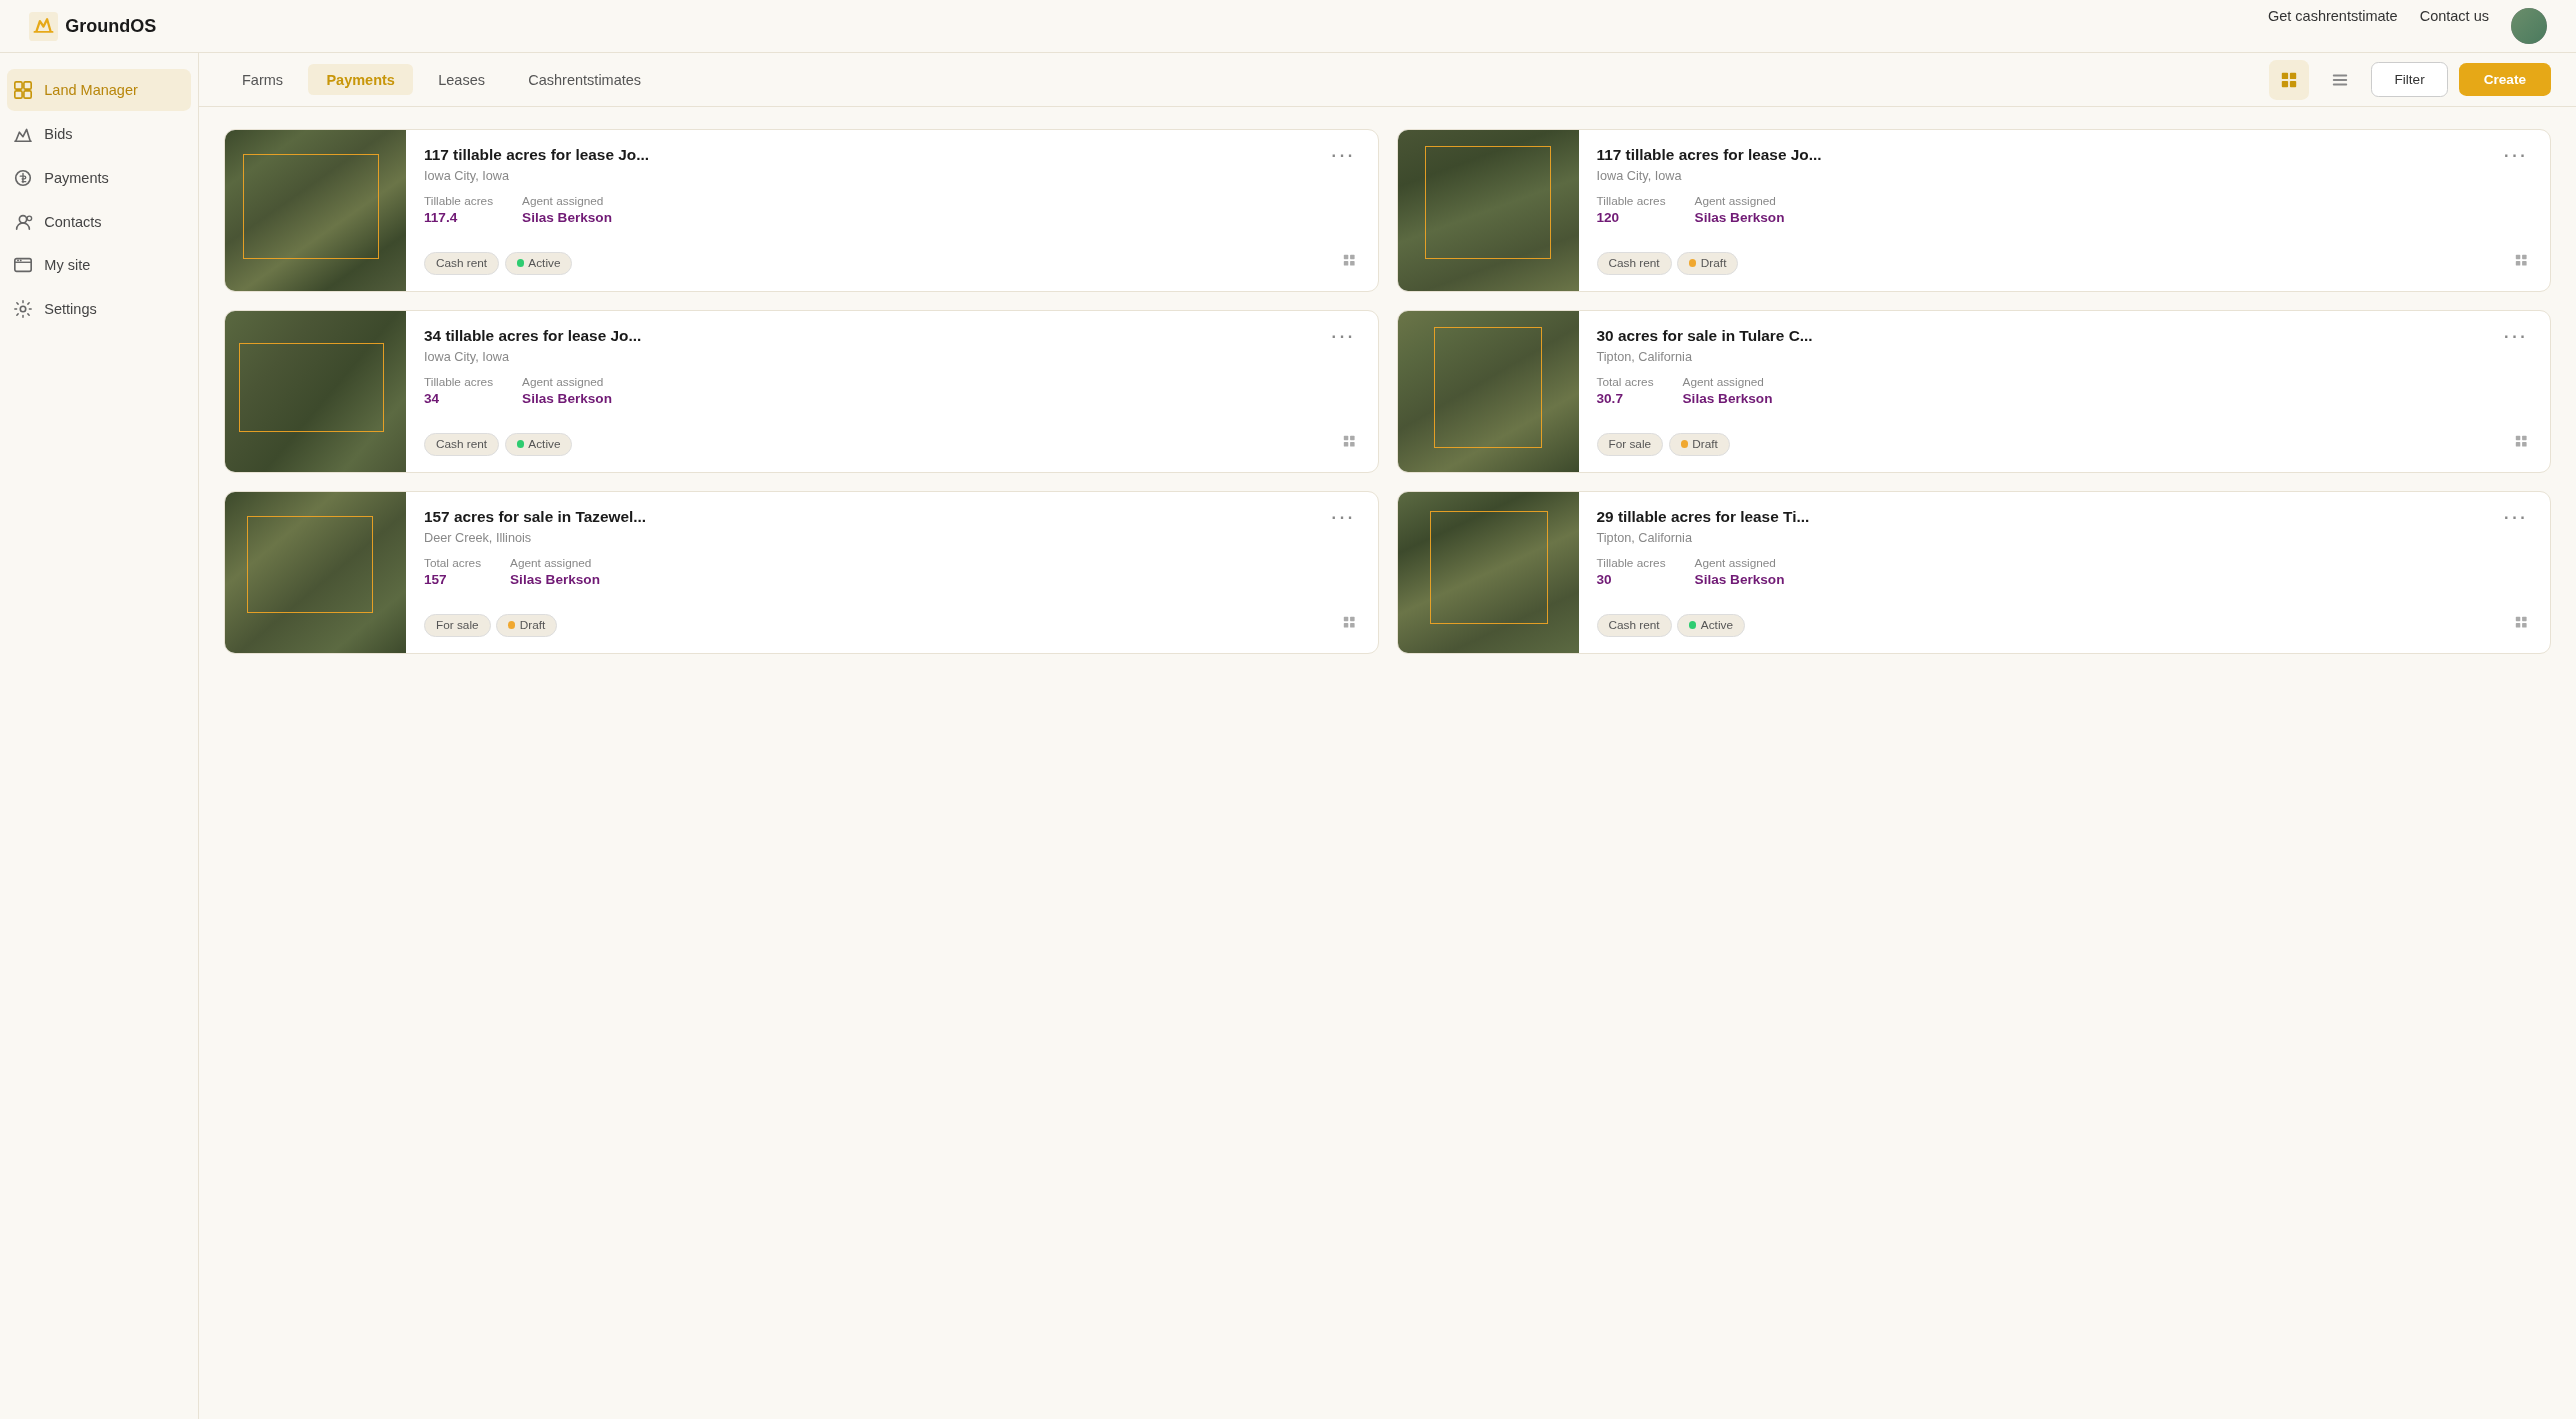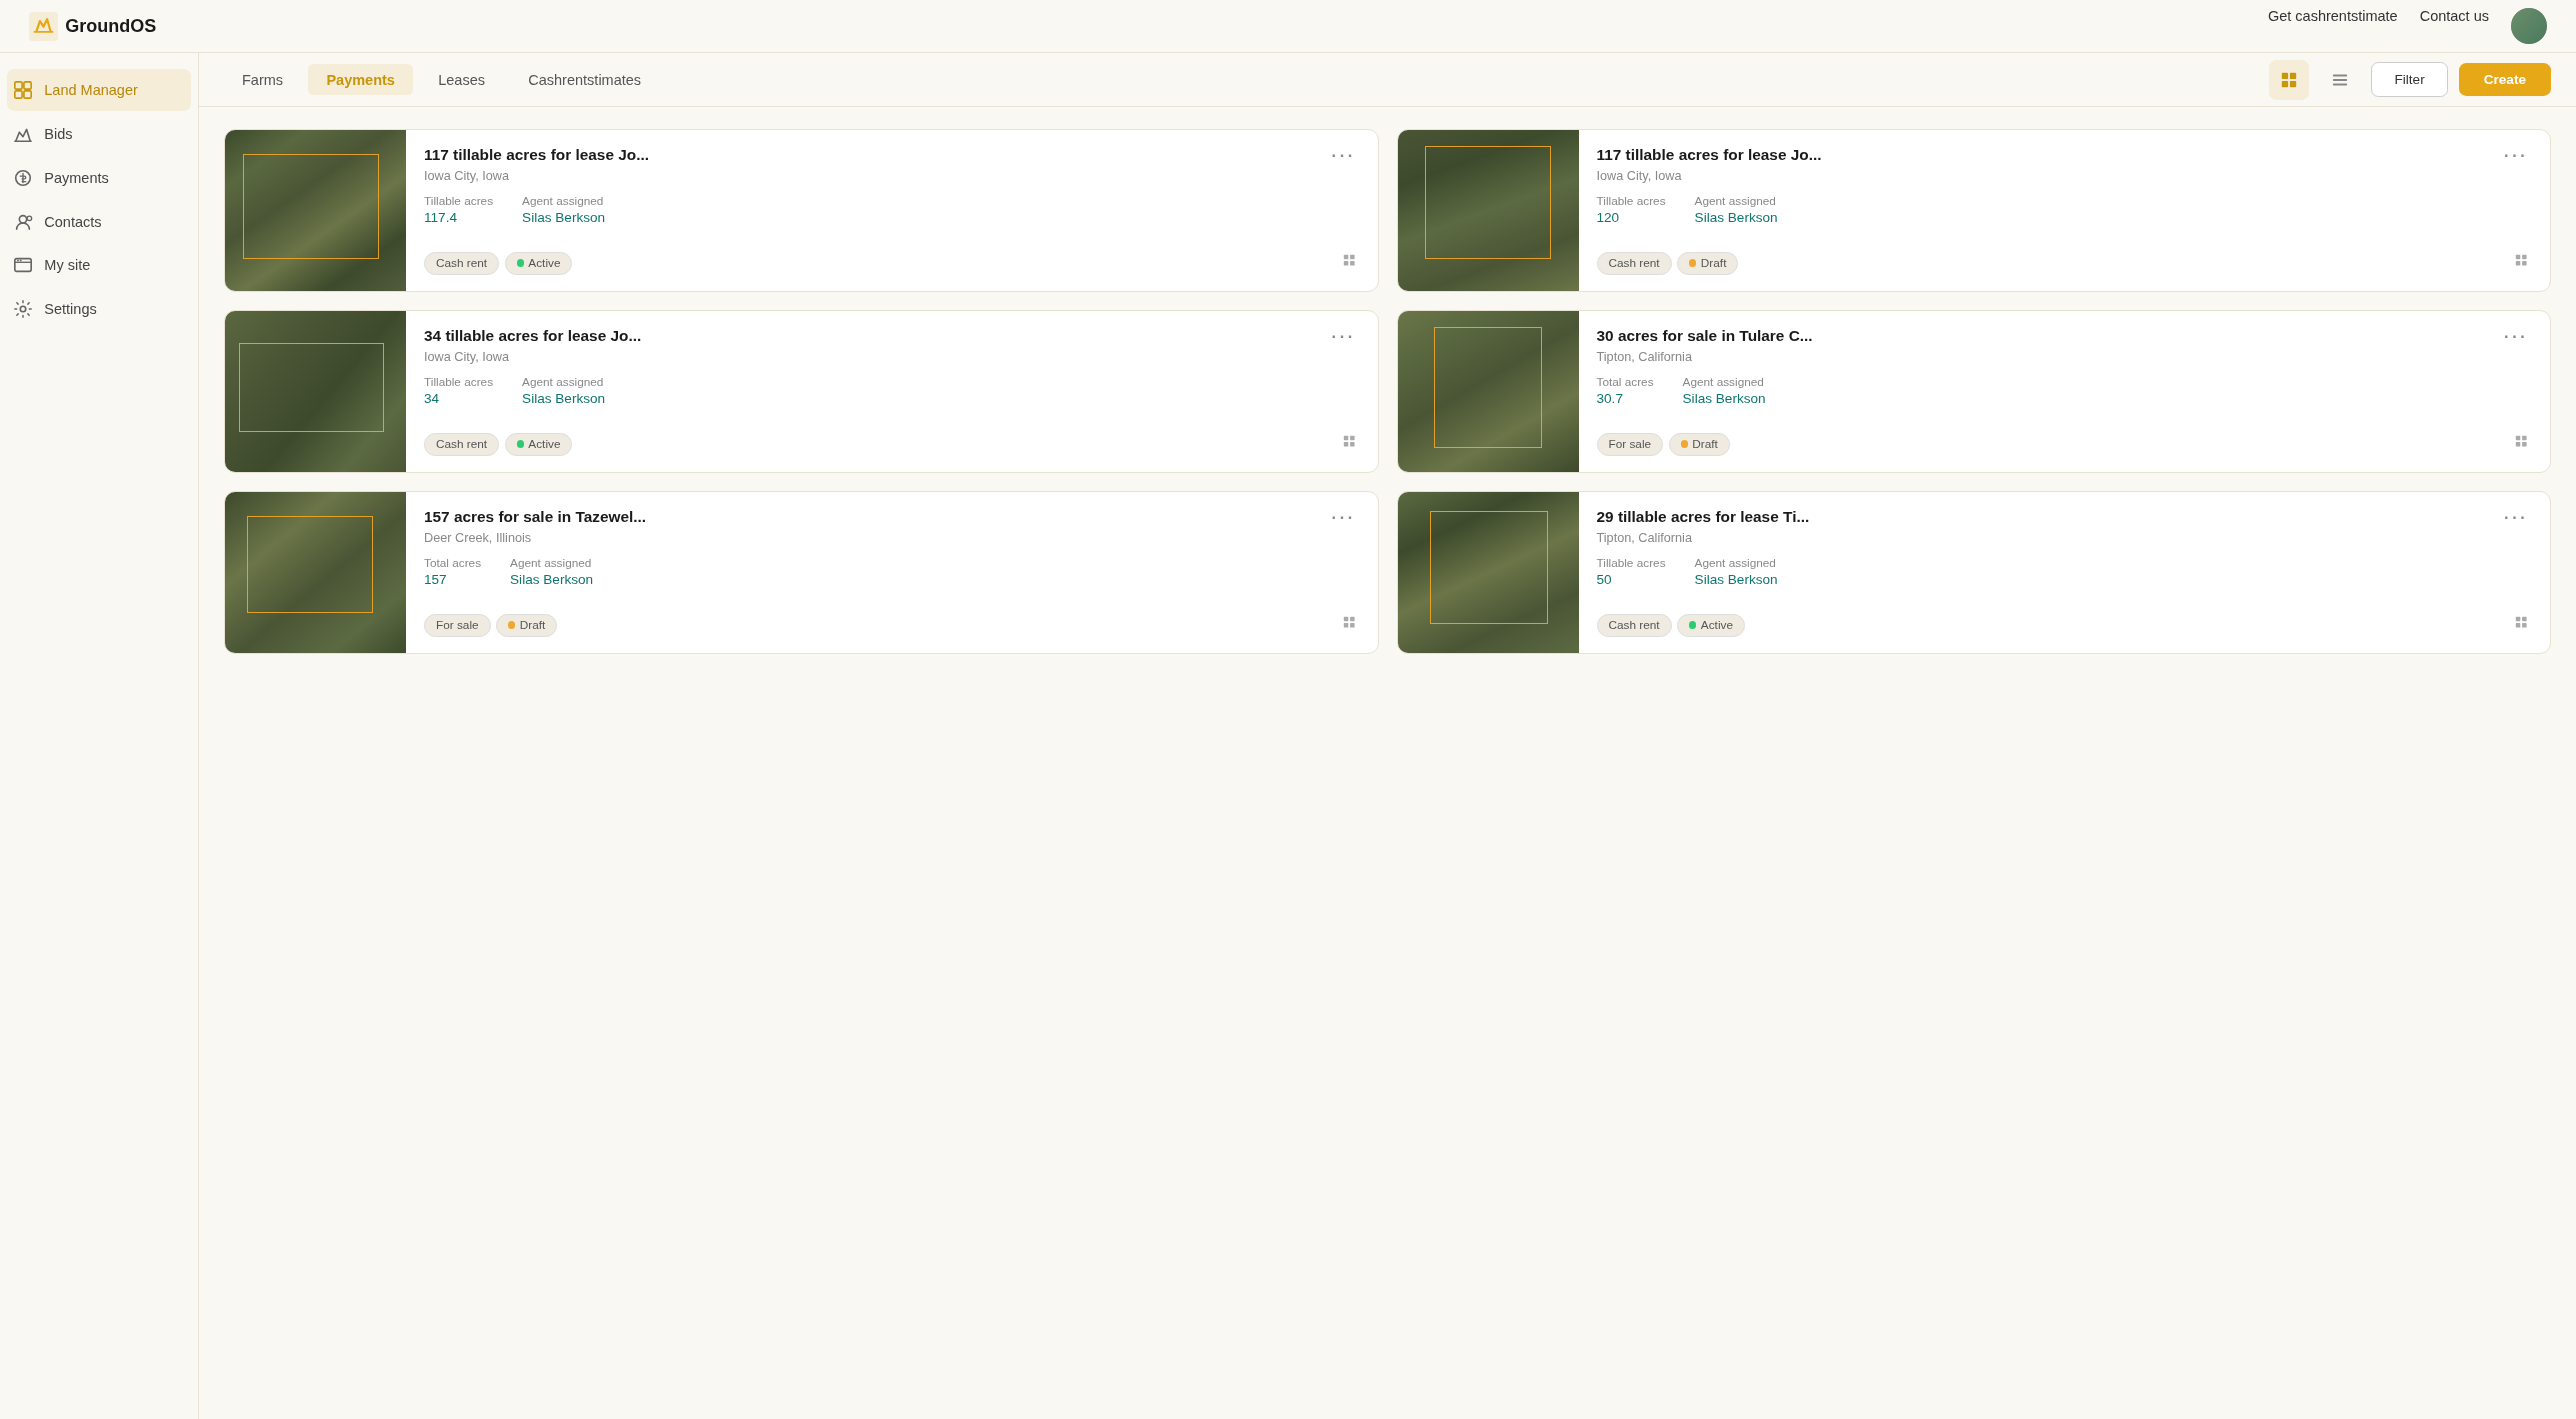--- a/index.html
+++ b/index.html
@@ -76,21 +76,21 @@
       position: absolute; border: 1.8px solid #f5a623; opacity: 0.9;
     }
     .card-body { flex: 1; padding: 16.3px 18px; display: flex; flex-direction: column; justify-content: space-between; }
     .card-header { display: flex; justify-content: space-between; align-items: flex-start; margin-bottom: 3.6px; }
     .card-title { font-size: 15.4px; font-weight: 600; color: #1a1a1a; flex: 1; }
     .card-menu { color: #888; cursor: pointer; font-size: 16.3px; padding: 0 3.6px; letter-spacing: 2.7px; font-weight: 700; }
     .card-location { font-size: 12.7px; color: #888; margin-bottom: 11px; }
     .card-stats { display: flex; gap: 29px; margin-bottom: 12.7px; }
     .stat-item {}
     .stat-label { font-size: 11.8px; color: #888; margin-bottom: 1.8px; }
-    .stat-value { font-size: 13.6px; font-weight: 400; color: #0f766e; }
+    .stat-value { font-size: 13.6px; font-weight: 700; color: #701a75; }
     .card-footer { display: flex; align-items: center; justify-content: space-between; }
     .card-tags { display: flex; gap: 5.4px; align-items: center; }
     .tag {
       padding: 3.6px 11px; border-radius: 18px; font-size: 11.8px; font-weight: 500;
       background: #f0ebe0; color: #555; border: 0.9px solid #ddd;
     }
     .status-tag {
       display: flex; align-items: center; gap: 4.5px;
       padding: 3.6px 11px; border-radius: 18px; font-size: 11.8px;
       background: #f0ebe0; color: #555; border: 0.9px solid #ddd;
@@ -443,21 +443,21 @@
     <div class="card-body">
       <div>
         <div class="card-header">
           <span class="card-title">29 tillable acres for lease Ti...</span>
           <span class="card-menu">···</span>
         </div>
         <div class="card-location">Tipton, California</div>
         <div class="card-stats">
           <div class="stat-item">
             <div class="stat-label">Tillable acres</div>
-            <div class="stat-value">50</div>
+            <div class="stat-value">30</div>
           </div>
           <div class="stat-item">
             <div class="stat-label">Agent assigned</div>
             <div class="stat-value">Silas Berkson</div>
           </div>
         </div>
       </div>
       <div class="card-footer">
         <div class="card-tags">
           <span class="tag">Cash rent</span>

